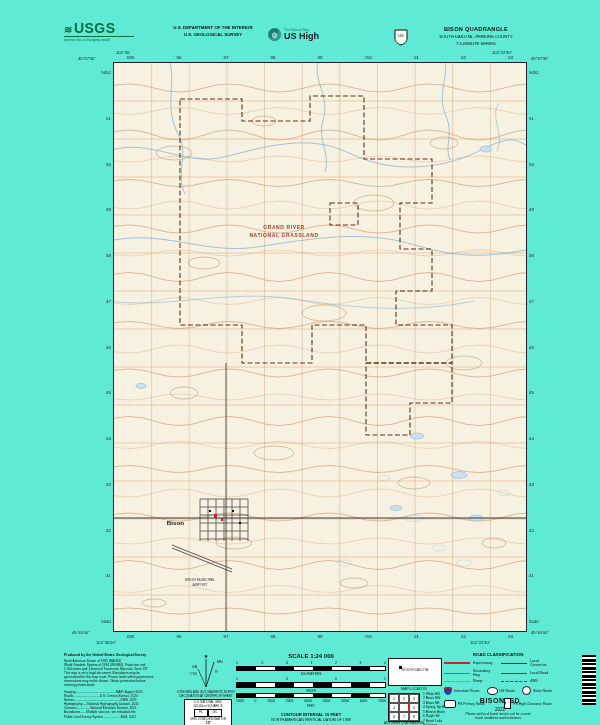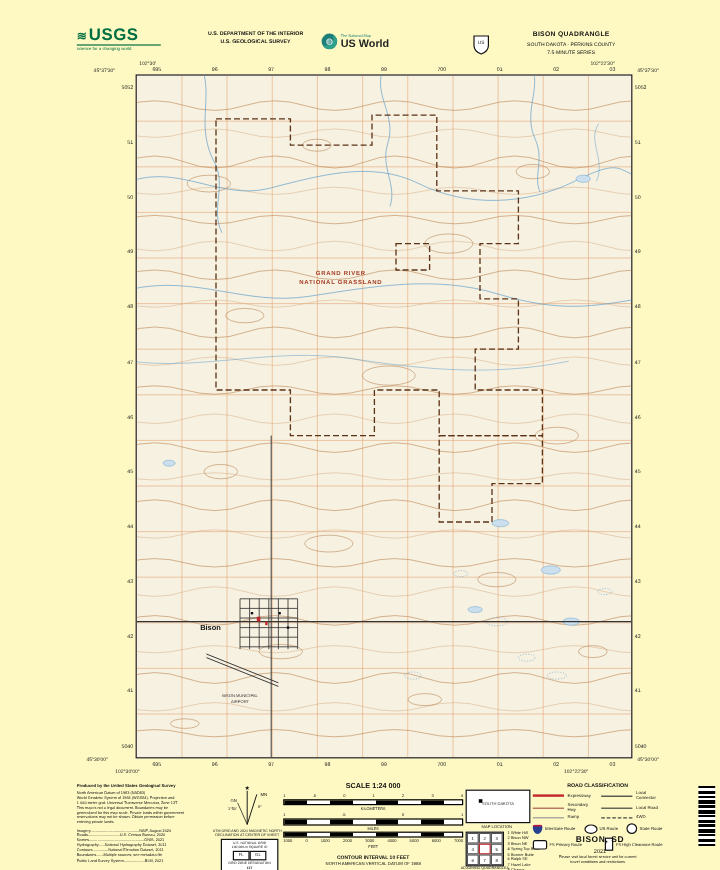--- a/index.html
+++ b/index.html
@@ -1,16 +1,16 @@
 <!DOCTYPE html>
 <html><head>
 <meta charset="utf-8">
 <style>
   html,body{margin:0;padding:0;background:#e8e8e8;}
-  .page{position:relative;width:600px;height:725px;background:#fef9c3;margin:0 auto;
+  .page{position:relative;width:600px;height:725px;background:#5eead4;margin:0 auto;
         font-family:"Liberation Sans", sans-serif;color:#111;overflow:hidden;}
   .abs{position:absolute;}
 
   
   .usgs-logo{left:64px;top:22px;width:70px;}
   .usgs-word{font-weight:bold;font-size:14px;color:#006F41;letter-spacing:.5px;line-height:13px;}
   .usgs-wave{font-size:10px;color:#006F41;margin-right:1px;}
   .usgs-tag{font-size:3.6px;color:#006F41;border-top:1px solid #006F41;padding-top:1px;}
   .dept{left:138px;top:25px;width:150px;text-align:center;font-size:4.4px;font-weight:bold;line-height:1.5;}
   .ustopo{left:268px;top:28px;display:flex;align-items:center;gap:3px;}
@@ -102,21 +102,21 @@
     <div class="usgs-tag">science for a changing world</div>
   </div>
   <div class="abs dept">
     <div>U.S. DEPARTMENT OF THE INTERIOR</div>
     <div>U.S. GEOLOGICAL SURVEY</div>
   </div>
   <div class="abs ustopo">
     <div class="ustopo-globe">◍</div>
     <div>
       <div class="ustopo-brand">The National Map</div>
-      <div class="ustopo-name">US World</div>
+      <div class="ustopo-name">US High</div>
     </div>
   </div>
   <svg class="abs fs-shield" width="14" height="17" viewBox="0 0 14 17">
     <path d="M1,1 H13 V9 C13,13 10,15 7,16 C4,15 1,13 1,9 Z" fill="#fff" stroke="#111" stroke-width="1"></path>
     <text x="7" y="8" font-size="4" text-anchor="middle" fill="#111" font-family="Liberation Sans, sans-serif">US</text>
   </svg>
   <div class="abs qtitle">
     <div class="t1">BISON QUADRANGLE</div>
     <div class="t2">SOUTH DAKOTA - PERKINS COUNTY</div>
     <div class="t3">7.5-MINUTE SERIES</div>

